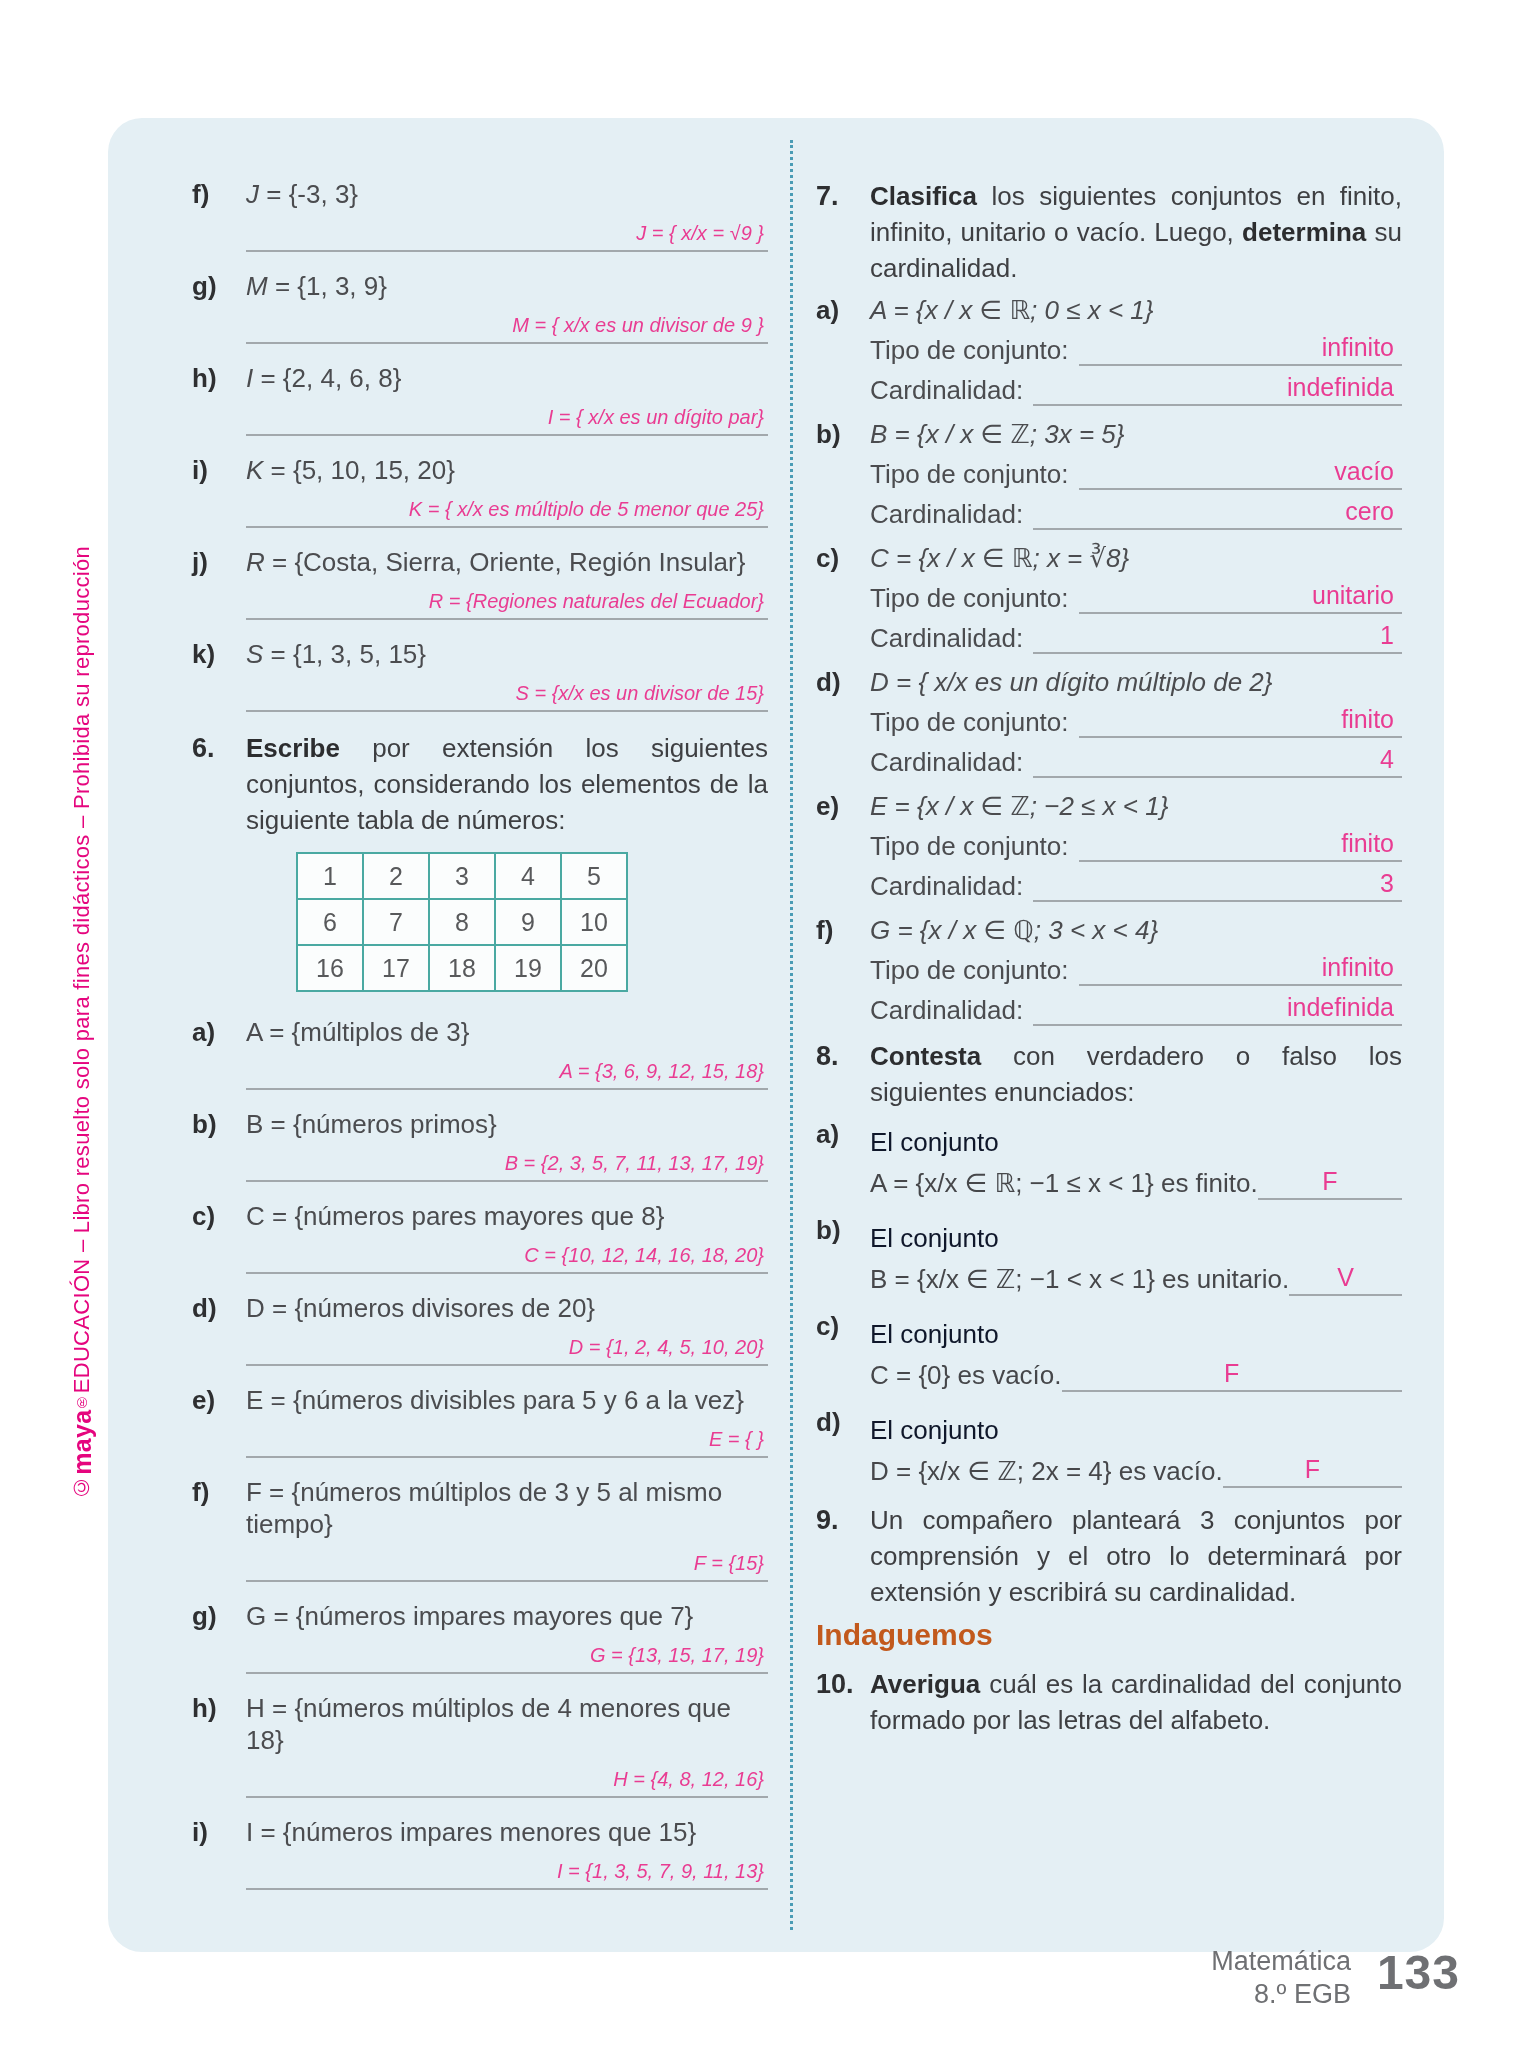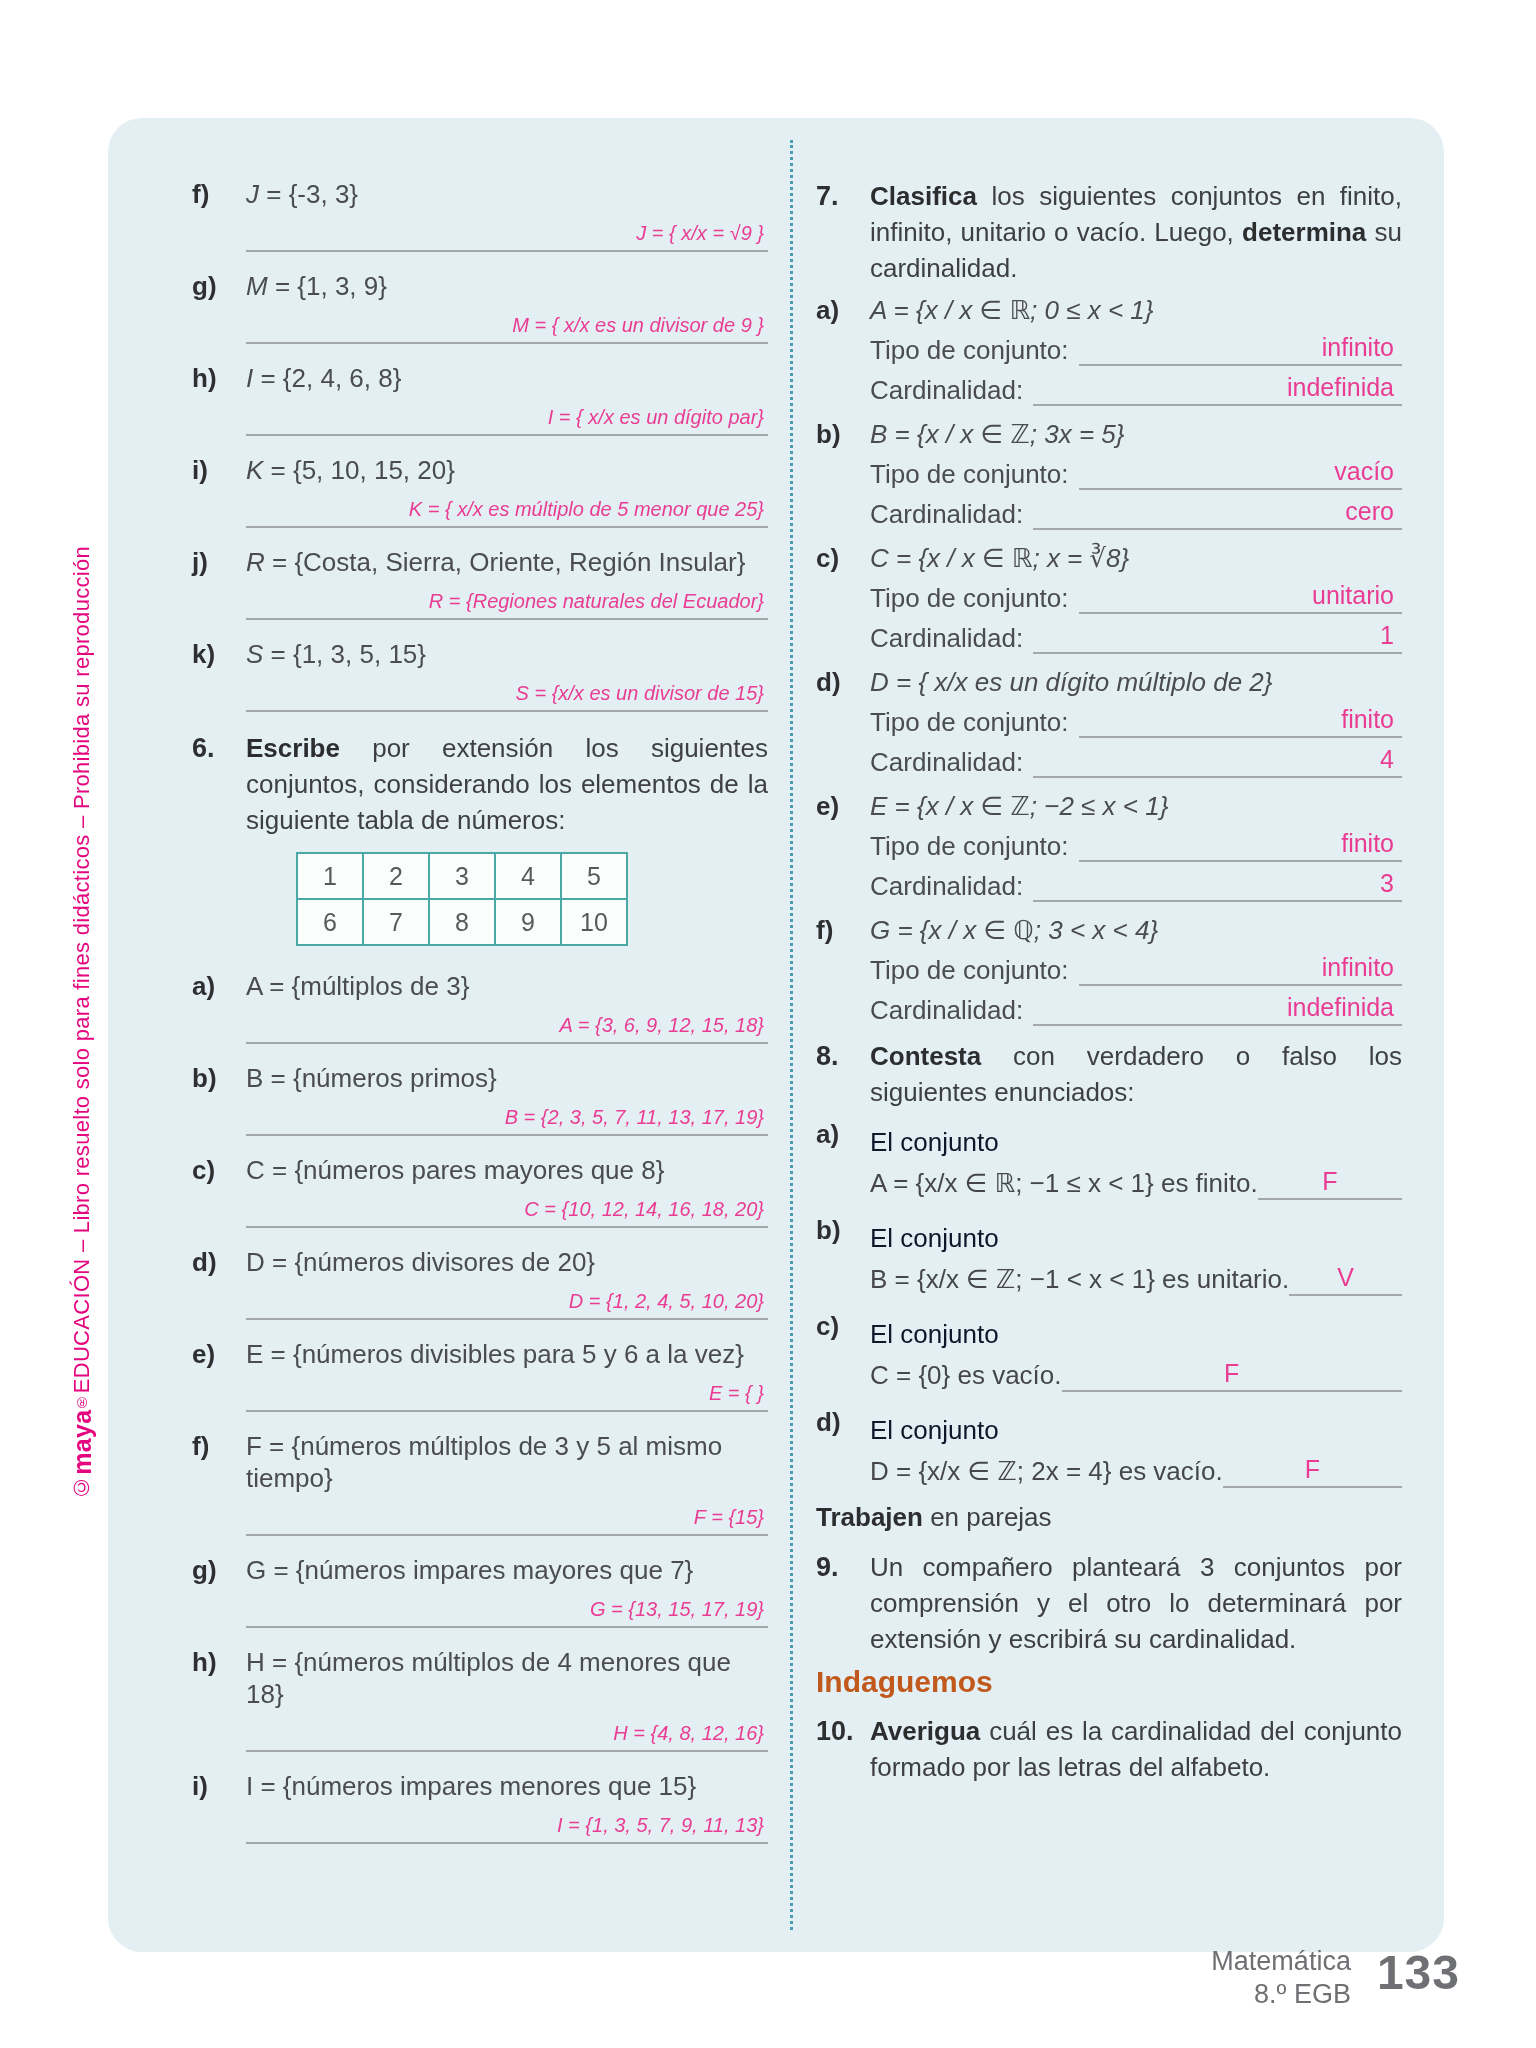--- a/index.html
+++ b/index.html
@@ -153,20 +153,27 @@
           <td>4</td>
           <td>5</td>
         </tr>
         <tr>
           <td>6</td>
           <td>7</td>
           <td>8</td>
           <td>9</td>
           <td>10</td>
         </tr>
+        <tr>
+          <td>16</td>
+          <td>17</td>
+          <td>18</td>
+          <td>19</td>
+          <td>20</td>
+        </tr>
       </tbody>
         </table>
 
       <div>
         <div class="gline">
             <span class="ilabel">a)</span>
             <span class="given">A = {múltiplos de 3}</span>
           </div>
         <div class="ansline"><span class="ans">A = {3, 6, 9, 12, 15, 18}</span></div>
       </div>
@@ -359,21 +366,20 @@
         <div class="gline">
             <span class="ilabel">d)</span>
             <span class="plain">El conjunto</span>
           </div>
         <div class="vfline">
             <span class="stmt">D = {x/x ∈ ℤ;  2x = 4} es vacío.</span>
             <span class="vfans">F</span>
           </div>
       </div>
 
-      <div class="coop-lead-line"><span class="lead">Trabajen</span><span> en parejas</span></div>
 
       <div class="numpar">
         <span class="num">9.</span>
         <p class="ptext">Un compañero planteará 3 conjuntos por comprensión y el otro lo determinará por extensión y escribirá su cardinalidad.</p>
       </div>
 
       <div class="indag-title">Indaguemos</div>
 
       <div class="numpar">
         <span class="num">10.</span>

